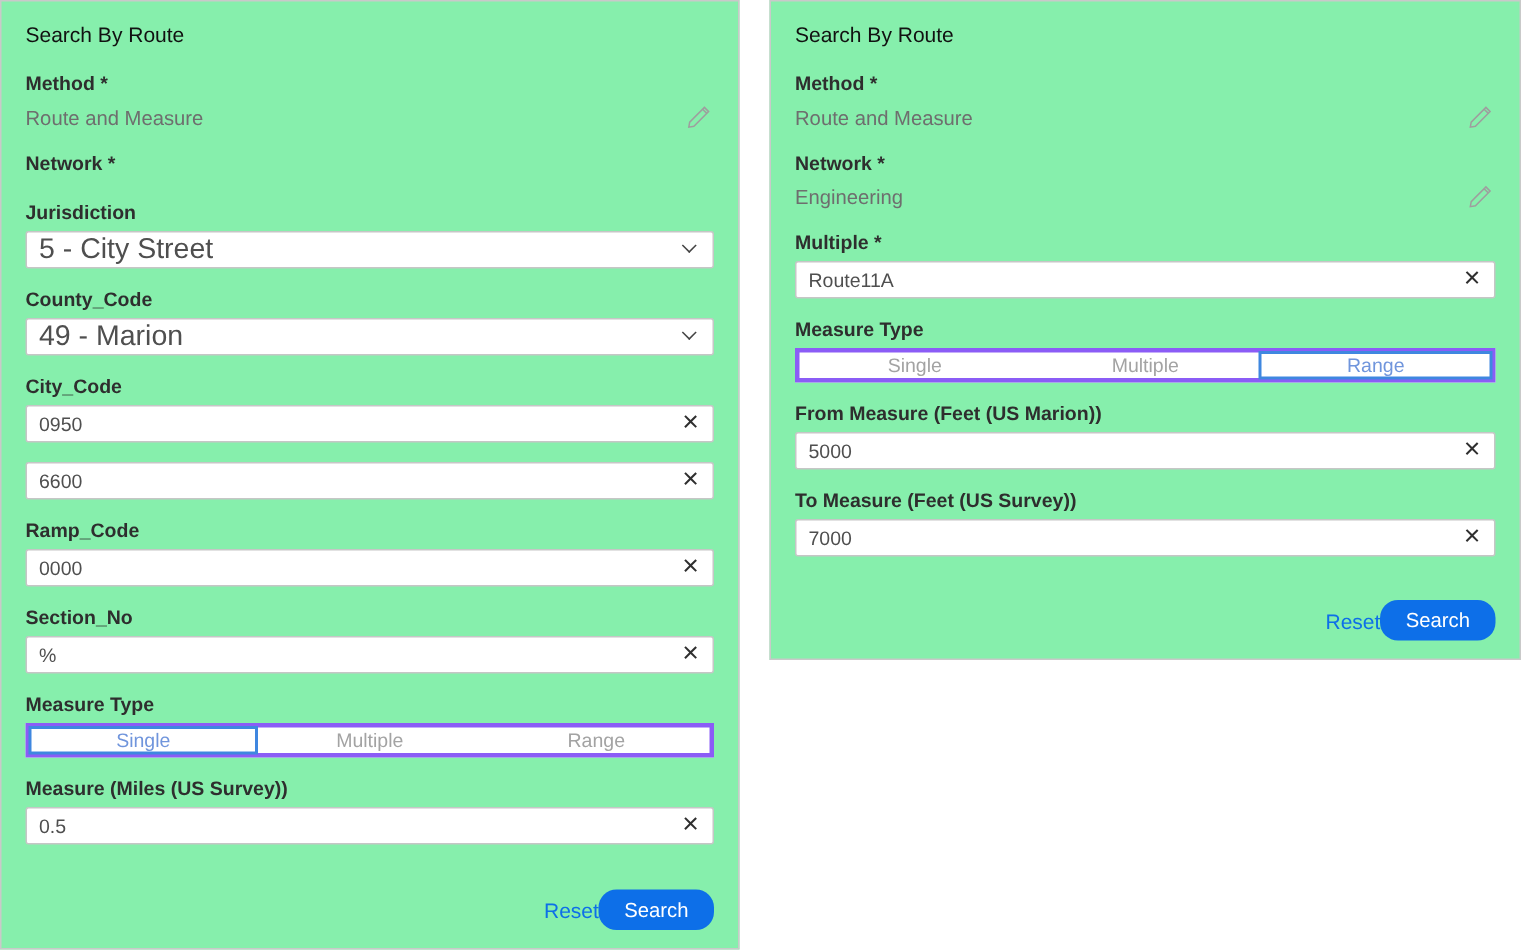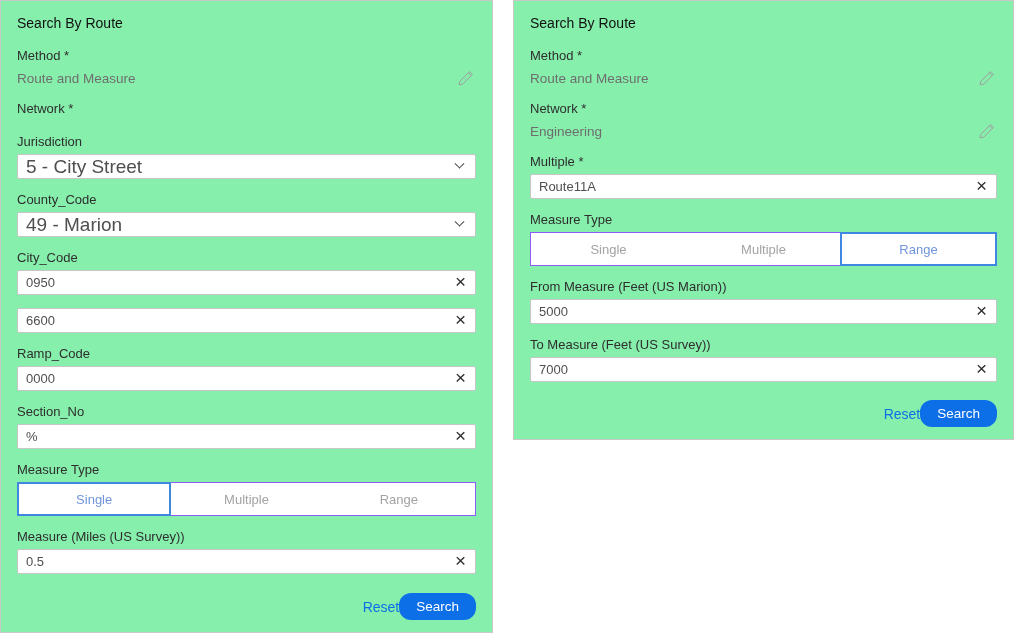--- a/index.html
+++ b/index.html
@@ -15,35 +15,35 @@
   *{box-sizing:border-box;margin:0;padding:0;}
   html,body{width:1014px;height:634px;background:#fff;
     font-family:"Liberation Sans","DejaVu Sans",sans-serif;}
   .canvas{position:relative;width:1014px;height:634px;background:#fff;}
   .panel{position:absolute;background:#86efac;border:1px solid var(--panel-border);
     display:flex;flex-direction:column;padding:14px 16px 12px 16px;}
   .panel-left{left:0;top:0;width:493px;height:633px;}
   .panel-right{left:513px;top:0;width:501px;height:440px;}
   .panel-title{font-size:14px;font-weight:500;color:#111;margin-bottom:4px;}
   .field{margin-top:13px;}
-  .label{font-size:13px;color:var(--label);font-weight:400;margin-bottom:4px;line-height:16px;}
+  .label{font-size:13px;color:var(--label);font-weight:700;margin-bottom:4px;line-height:16px;}
   .display-row{display:flex;align-items:center;justify-content:space-between;height:20px;}
   .display-value{font-size:13.5px;color:var(--value);}
   .pencil{width:16px;height:16px;display:inline-flex;cursor:pointer;margin-right:2px;}
   .control{display:flex;align-items:center;height:25px;border:1px solid var(--ctrl-border);
     border-radius:2px;background:#fff;width:100%;}
   .control .ctrl-text{flex:1;font-size:19px;color:var(--input-text);padding-left:8px;
     white-space:nowrap;overflow:hidden;}
   .chev{width:7px;height:7px;border-right:1.4px solid #444;border-bottom:1.4px solid #444;
     transform:rotate(45deg) translate(-2px,-2px);margin-right:12px;flex:0 0 auto;}
   .textbox input{flex:1;border:0;outline:0;background:transparent;height:100%;
     font-family:inherit;font-size:13px;color:var(--input-text);padding-left:8px;}
   .clear{flex:0 0 auto;font-size:19px;font-weight:300;color:#2f2f2f;line-height:1;
     padding:0 9px 2px 6px;cursor:pointer;user-select:none;}
-  .segmented{display:flex;height:34px;border:1px solid #8b5cf6;background:#fff;}
+  .segmented{display:flex;height:23px;border:3px solid #8b5cf6;background:#fff;}
   .seg{flex:1;display:flex;align-items:center;justify-content:center;
     font-size:13px;color:#a3a3a3;cursor:pointer;}
   .seg.selected{outline:2px solid var(--seg-border);outline-offset:-1px;
     color:var(--seg-text);background:#fff;z-index:1;}
   .footer{margin-top:auto;display:flex;align-items:center;justify-content:flex-end;}
   .reset-link{font-size:14px;color:var(--blue);text-decoration:none;cursor:pointer;}
   .search-btn{background:var(--blue);color:#fff;border:0;border-radius:12px;
     font-family:inherit;font-size:13.5px;padding:6px 17px;cursor:pointer;}
 </style>
 </head>

